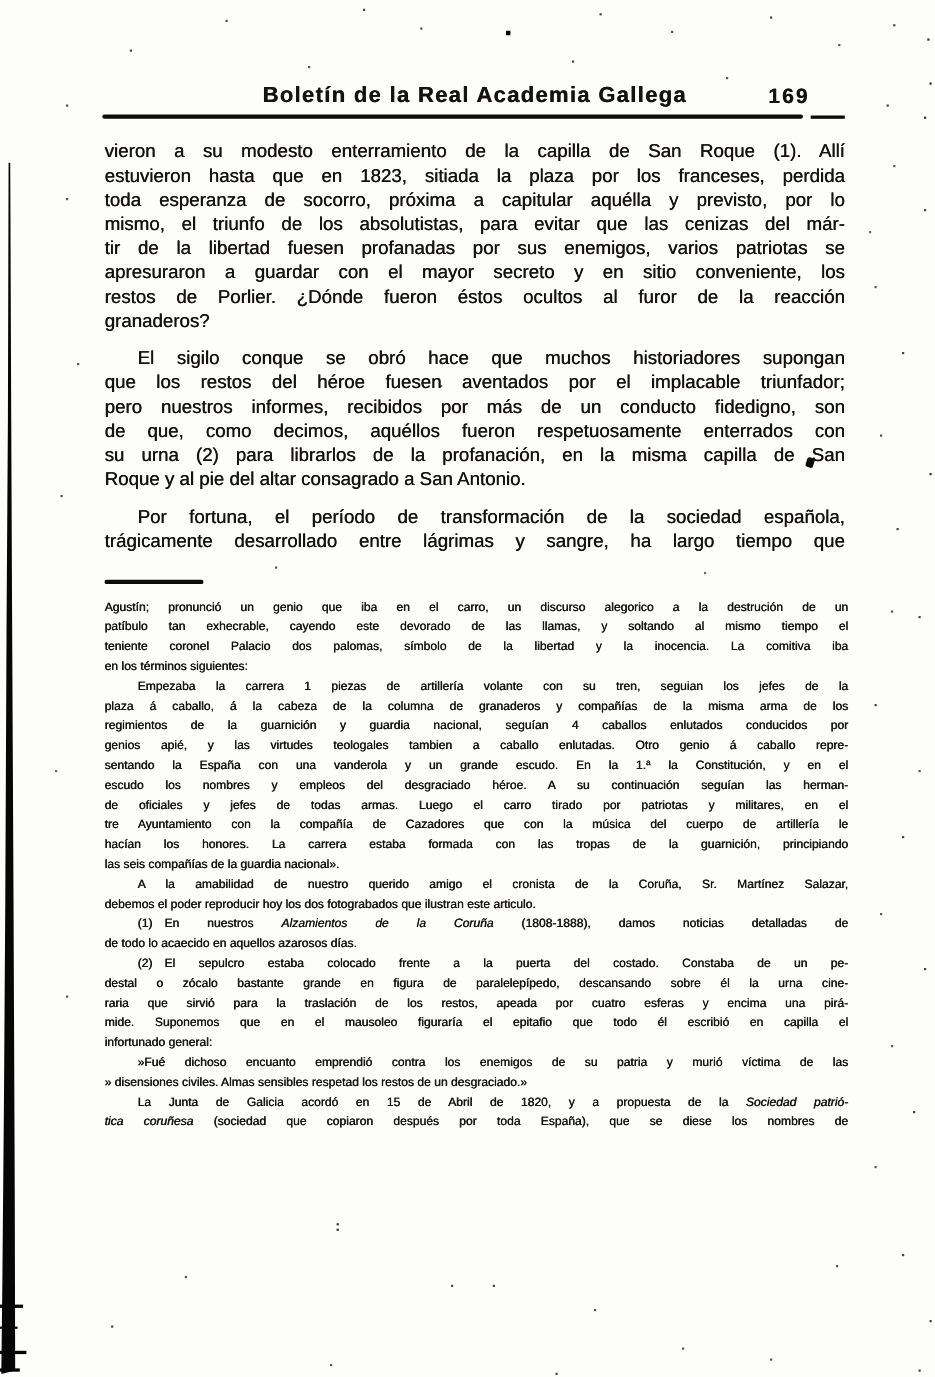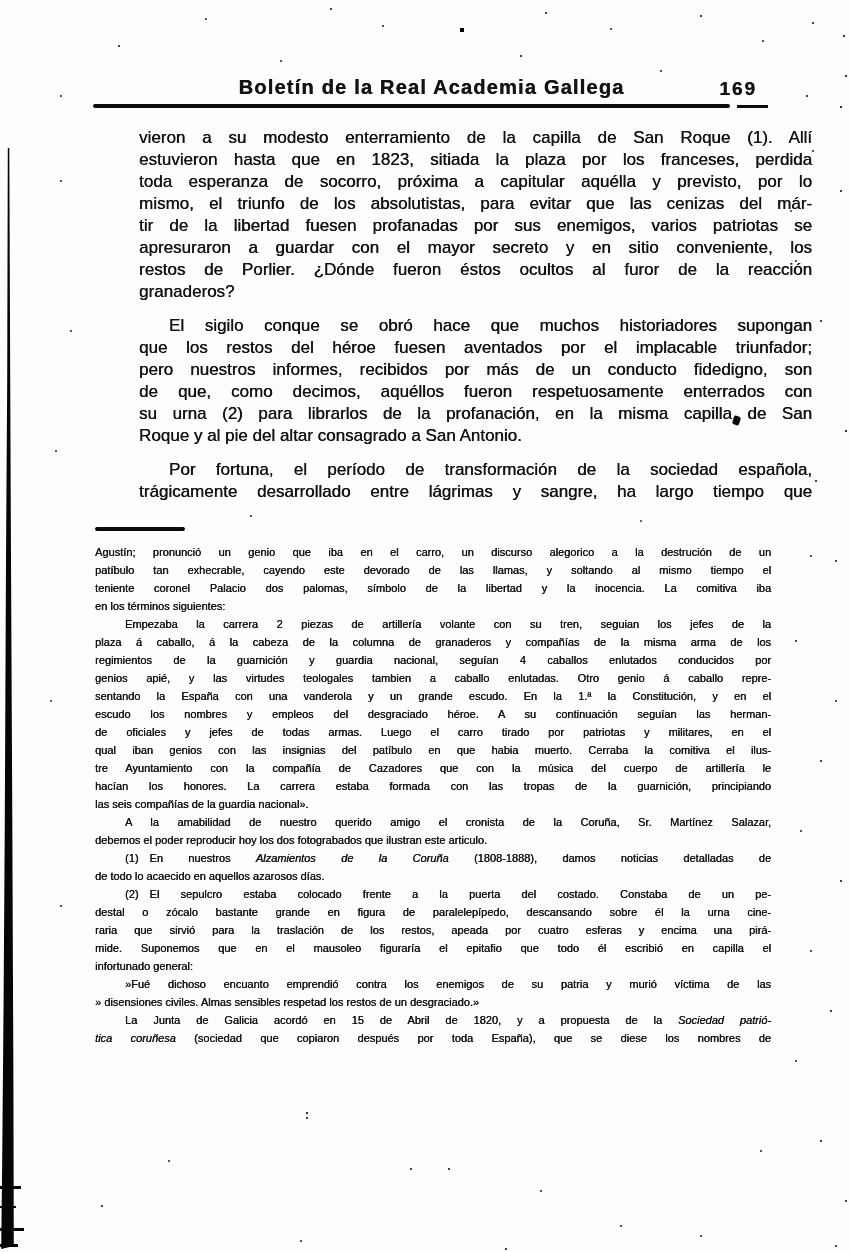--- a/index.html
+++ b/index.html
@@ -18,31 +18,31 @@
 
   
   .header-row{position:absolute;left:95px;top:76px;width:673px;height:26px;}
   .journal-title{
     display:block;text-align:center;
     font-size:20px;font-weight:bold;letter-spacing:1.2px;
     text-shadow:0.4px 0 0 currentColor;
     white-space:nowrap;
   }
   .page-number{
-    position:absolute;right:11px;top:2px;
+    position:absolute;right:32px;top:2px;
     font-size:19px;font-weight:bold;letter-spacing:2px;
     text-shadow:0.4px 0 0 currentColor;
   }
   .header-rule-main{position:absolute;left:93px;top:104px;width:637px;height:4px;background:#0b0b0b;border-radius:2px;}
   .header-rule-dash{position:absolute;left:737px;top:105px;width:31px;height:3px;background:#0b0b0b;}
 
   
   .body-text{
     position:absolute;left:95px;top:127px;width:673px;
-    font-size:17px;line-height:22px;margin-left:44px;
+    font-size:17px;line-height:22px;
   }
   .footnotes{
     position:absolute;left:95px;top:543px;width:676px;
     font-size:11px;line-height:18px;
   }
   .para{text-shadow:0.35px 0 0 currentColor;}
   .body-text .para + .para{margin-top:12px;}
   .para.indent .line:first-child{text-indent:30px;}
   .line{text-align:justify;text-align-last:justify;}
   .line.last{text-align-last:left;}
@@ -125,28 +125,27 @@
 
   <div class="fn-rule"></div>
   <section class="footnotes">
       <div class="para">
         <div class="line"><span>Agustín; pronunció un genio que iba en el carro, un discurso alegorico a la destrución de un</span></div>
         <div class="line"><span>patíbulo tan exhecrable, cayendo este devorado de las llamas, y soltando al mismo tiempo el</span></div>
         <div class="line"><span>teniente coronel Palacio dos palomas, símbolo de la libertad y la inocencia. La comitiva iba</span></div>
         <div class="line last"><span>en los términos siguientes:</span></div>
       </div>
       <div class="para indent">
-        <div class="line"><span>Empezaba la carrera 2 piezas de artillería volante con su tren, seguian los jefes de la</span></div>
+        <div class="line"><span>Empezaba la carrera 1 piezas de artillería volante con su tren, seguian los jefes de la</span></div>
         <div class="line"><span>plaza á caballo, á la cabeza de la columna de granaderos y compañías de la misma arma de los</span></div>
         <div class="line"><span>regimientos de la guarnición y guardia nacional, seguían 4 caballos enlutados conducidos por</span></div>
         <div class="line"><span>genios apié, y las virtudes teologales tambien a caballo enlutadas. Otro genio á caballo repre-</span></div>
         <div class="line"><span>sentando la España con una vanderola y un grande escudo. En la 1.ª la Constitución, y en el</span></div>
         <div class="line"><span>escudo los nombres y empleos del desgraciado héroe. A su continuación seguían las herman-</span></div>
         <div class="line"><span>de oficiales y jefes de todas armas. Luego el carro tirado por patriotas y militares, en el</span></div>
-        <div class="line"><span>qual iban genios con las insignias del patíbulo en que habia muerto. Cerraba la comitiva el ilus-</span></div>
         <div class="line"><span>tre Ayuntamiento con la compañía de Cazadores que con la música del cuerpo de artillería le</span></div>
         <div class="line"><span>hacían los honores. La carrera estaba formada con las tropas de la guarnición, principiando</span></div>
         <div class="line last"><span>las seis compañías de la guardia nacional».</span></div>
       </div>
       <div class="para indent">
         <div class="line"><span>A la amabilidad de nuestro querido amigo el cronista de la Coruña, Sr. Martínez Salazar,</span></div>
         <div class="line last"><span>debemos el poder reproducir hoy los dos fotograbados que ilustran este articulo.</span></div>
       </div>
       <div class="para indent">
         <div class="line"><span>(1)  En nuestros </span><i>Alzamientos de la Coruña</i><span> (1808-1888), damos noticias detalladas de</span></div>

